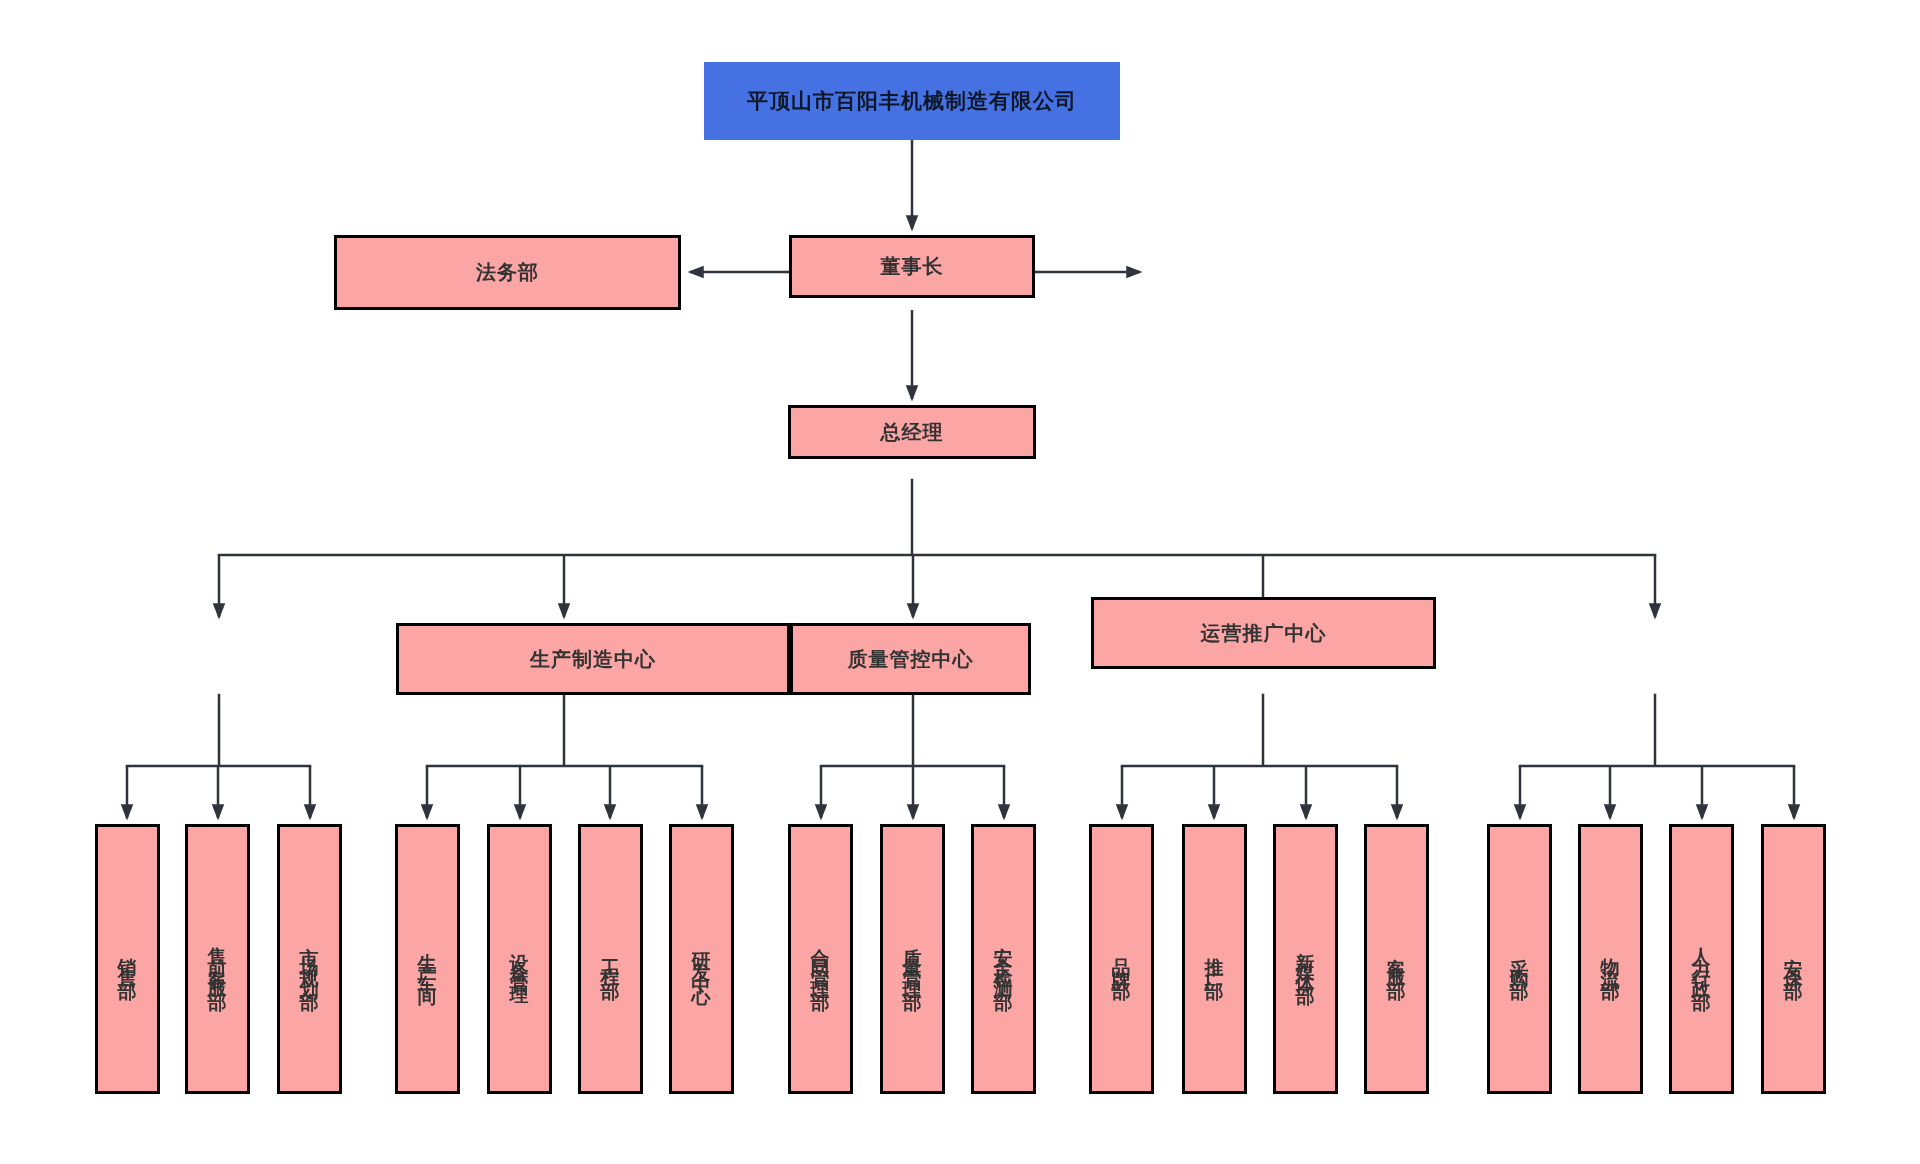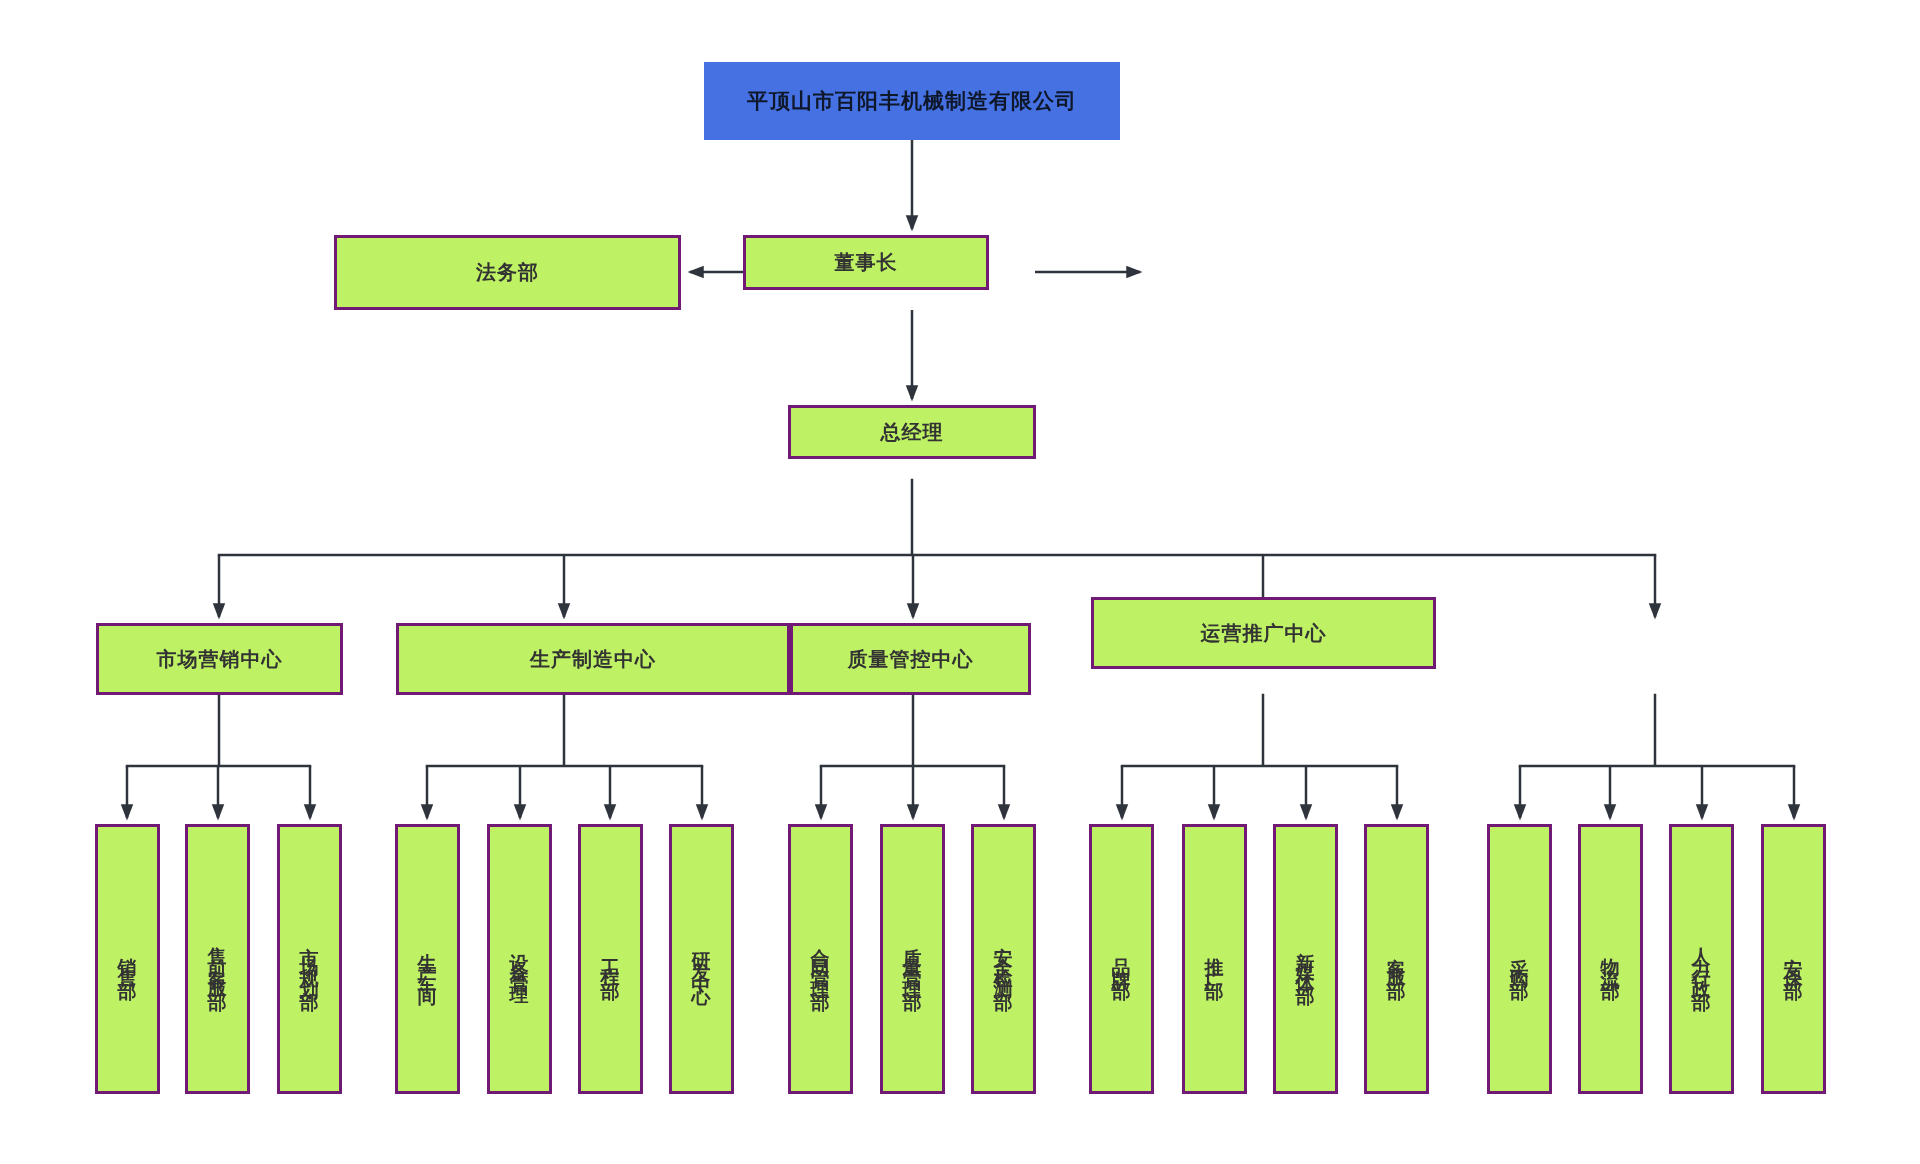--- a/index.html
+++ b/index.html
@@ -2,22 +2,22 @@
 <html><head>
 <meta charset="utf-8">
 <style>
   html,body{margin:0;padding:0;background:#ffffff;}
   .canvas{
     position:relative;width:1920px;height:1164px;background:#ffffff;overflow:hidden;
     font-family:"Liberation Sans",sans-serif;
   }
   .connectors{position:absolute;left:0;top:0;width:1920px;height:1164px;}
   .box{
-    position:absolute;box-sizing:border-box;background:#bef264;
-    border:3px solid #701a75;display:flex;align-items:center;justify-content:center;
+    position:absolute;box-sizing:border-box;background:#fca5a5;
+    border:3px solid #000000;display:flex;align-items:center;justify-content:center;
     font-weight:bold;font-size:20px;color:#333333;letter-spacing:1px;
   }
   .root{background:#4571e3;border:none;color:#0f172a;font-size:21px;}
   .dept{font-size:19px;}
   .vtext{
     writing-mode:vertical-rl;text-orientation:upright;
     letter-spacing:11px;line-height:1;
   }
 </style>
 </head>
@@ -78,31 +78,28 @@
     </g>
   </svg>
 
   <div class="box root" style="left:704px;top:62px;width:416px;height:78px">
     <span>平顶山市百阳丰机械制造有限公司</span>
   </div>
 
   <div class="box" style="left:334px;top:235px;width:347px;height:75px">
     <span>法务部</span>
   </div>
-  <div class="box" style="left:743px;top:235px;width:246px;height:55px">
+  <div class="box" style="left:789px;top:235px;width:246px;height:63px">
     <span>董事长</span>
   </div>
 
   <div class="box" style="left:788px;top:405px;width:248px;height:54px">
     <span>总经理</span>
   </div>
 
-  <div class="box" style="left:96px;top:623px;width:247px;height:72px">
-    <span>市场营销中心</span>
-  </div>
   <div class="box" style="left:396px;top:623px;width:394px;height:72px">
     <span>生产制造中心</span>
   </div>
   <div class="box" style="left:790px;top:623px;width:241px;height:72px">
     <span>质量管控中心</span>
   </div>
   <div class="box" style="left:1091px;top:597px;width:345px;height:72px">
     <span>运营推广中心</span>
   </div>
 

